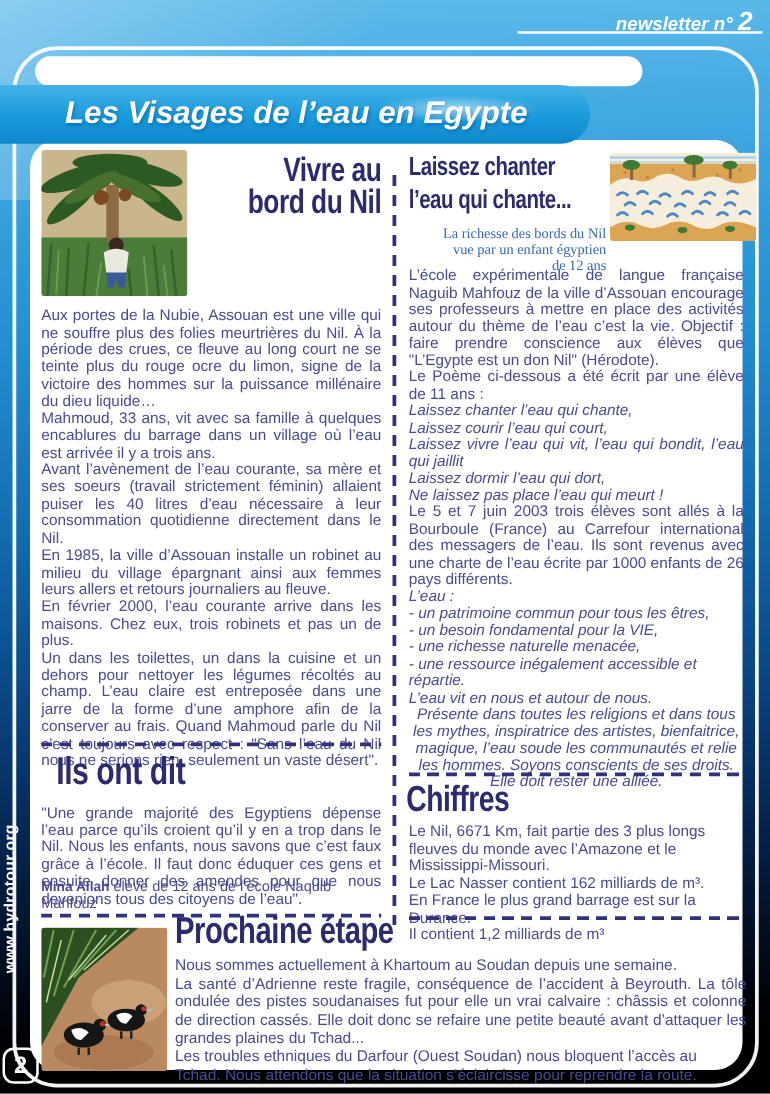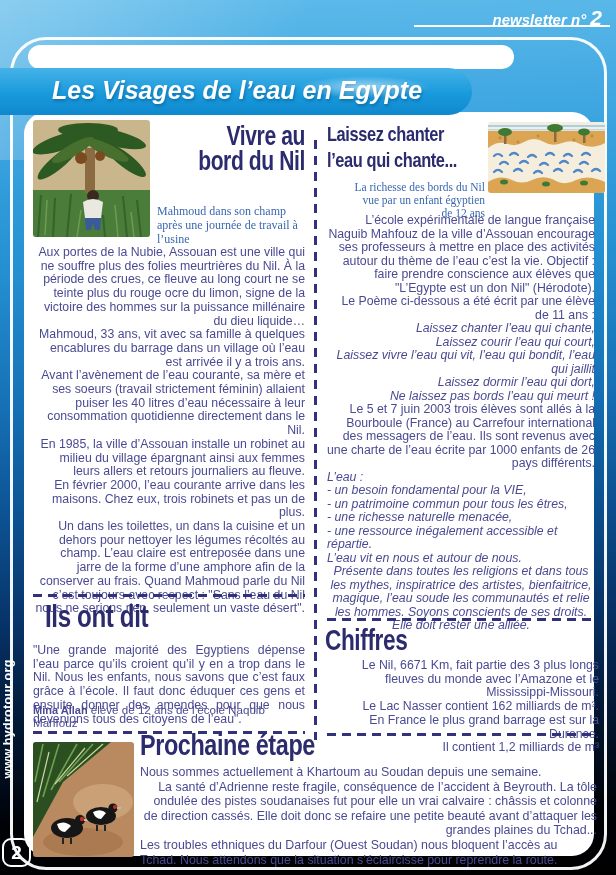--- a/index.html
+++ b/index.html
@@ -37,21 +37,21 @@
   
   .vtext{position:absolute;left:-57px;top:712px;width:130px;text-align:center;
     transform:rotate(-90deg);color:#fff;font-weight:bold;font-size:12.5px;letter-spacing:.3px;}
   .badge2{position:absolute;left:2px;top:838px;width:25px;height:25px;border:2px solid #fff;
     border-radius:9px;color:#fff;font-weight:bold;font-size:19px;text-align:center;line-height:25px;}
   
   .hd{color:#2b2b6e;font-weight:bold;letter-spacing:-.5px;line-height:1.05;}
   .cond{transform:scaleX(.78);transform-origin:0 50%;}
   .cond-r{transform:scaleX(.78);transform-origin:100% 50%;}
   .body-txt{color:#4a4a93;font-size:12.3px;line-height:13.7px;text-align:justify;}
-  .body-txt p{margin:0;text-align:right;}
+  .body-txt p{margin:0;}
   .serif-cap{font-family:"Liberation Serif",serif;color:#3a68b0;font-size:12px;line-height:14px;}
   .it{font-style:italic;}
   .dash{position:absolute;height:3px;
     background:repeating-linear-gradient(90deg,#32327a 0 9px,transparent 9px 15px);}
   .vdash{position:absolute;left:314px;top:140px;width:3px;height:600px;
     background:repeating-linear-gradient(180deg,#32327a 0 9px,transparent 9px 16px);}
   
   .ph{position:absolute;border-radius:3px;overflow:hidden;}
   
   .photo1{left:33px;top:120px;width:117px;height:117px;}
@@ -127,21 +127,20 @@
         <ellipse cx="74" cy="30" rx="24" ry="6" transform="rotate(26 74 30)"></ellipse>
       </g>
       <circle cx="48" cy="38" r="6" fill="#7a4a20"></circle>
       <circle cx="67" cy="36" r="5" fill="#7a4a20"></circle>
       <circle cx="60" cy="76" r="6" fill="#3a2a1e"></circle>
       <path d="M50 82 q10 -6 20 0 l-2 16 q-8 4 -16 0 Z" fill="#e9e9e2"></path>
       <path d="M52 98 l16 0 l-1 12 l-5 0 l-2 -7 l-2 7 l-5 0 Z" fill="#3a5a9a"></path>
     </svg>
   </div>
   <div class="title1 hd"><span class="cond-r" style="display:inline-block">Vivre au bord du Nil</span></div>
-  <div class="caption1 serif-cap">Mahmoud dans son champ après une journée de travail à l’usine</div>
 
   <div class="body1 body-txt">
     <p>Aux portes de la Nubie, Assouan est une ville qui ne souffre plus des folies meurtrières du Nil. À la période des crues, ce fleuve au long court ne se teinte plus du rouge ocre du limon, signe de la victoire des hommes sur la puissance millénaire du dieu liquide…</p>
     <p>Mahmoud, 33 ans, vit avec sa famille à quelques encablures du barrage dans un village où l’eau est arrivée il y a trois ans.</p>
     <p>Avant l’avènement de l’eau courante, sa mère et ses soeurs (travail strictement féminin) allaient puiser les 40 litres d’eau nécessaire à leur consommation quotidienne directement dans le Nil.</p>
     <p>En 1985, la ville d’Assouan installe un robinet au milieu du village épargnant ainsi aux femmes leurs allers et retours journaliers au fleuve.</p>
     <p>En février 2000, l’eau courante arrive dans les maisons. Chez eux, trois robinets et pas un de plus.</p>
     <p>Un dans les toilettes, un dans la cuisine et un dehors pour nettoyer les légumes récoltés au champ. L’eau claire est entreposée dans une jarre de la forme d’une amphore afin de la conserver au frais. Quand Mahmoud parle du Nil c’est toujours avec respect : "Sans l’eau du Nil nous ne serions rien, seulement un vaste désert".</p>
   </div>
 
@@ -188,25 +187,25 @@
   </div>
   <div class="caption2 serif-cap">La richesse des bords du Nil vue par un enfant égyptien de 12 ans</div>
 
   <div class="body2 body-txt">
     <p>L’école expérimentale de langue française Naguib Mahfouz de la ville d’Assouan encourage ses professeurs à mettre en place des activités autour du thème de l’eau c’est la vie. Objectif : faire prendre conscience aux élèves que "L’Egypte est un don Nil" (Hérodote).</p>
     <p>Le Poème ci-dessous a été écrit par une élève de 11 ans :</p>
     <p class="it">Laissez chanter l’eau qui chante,</p>
     <p class="it">Laissez courir l’eau qui court,</p>
     <p class="it">Laissez vivre l’eau qui vit, l’eau qui bondit, l’eau qui jaillit</p>
     <p class="it">Laissez dormir l’eau qui dort,</p>
-    <p class="it">Ne laissez pas bords l’eau qui meurt !</p>
+    <p class="it">Ne laissez pas place l’eau qui meurt !</p>
     <p>Le 5 et 7 juin 2003 trois élèves sont allés à la Bourboule (France) au Carrefour international des messagers de l’eau. Ils sont revenus avec une charte de l’eau écrite par 1000 enfants de 26 pays différents.</p>
     <p class="it" style="text-align:left">L’eau :</p>
+    <p class="it" style="text-align:left">- un patrimoine commun pour tous les êtres,</p>
     <p class="it" style="text-align:left">- un besoin fondamental pour la VIE,</p>
-    <p class="it" style="text-align:left">- un patrimoine commun pour tous les êtres,</p>
     <p class="it" style="text-align:left">- une richesse naturelle menacée,</p>
     <p class="it" style="text-align:left">- une ressource inégalement accessible et répartie.</p>
     <p class="it" style="text-align:left">L’eau vit en nous et autour de nous.</p>
     <p class="it" style="text-align:center">Présente dans toutes les religions et dans tous les mythes, inspiratrice des artistes, bienfaitrice, magique, l’eau soude les communautés et relie les hommes. Soyons conscients de ses droits. Elle doit rester une alliée.</p>
   </div>
 
   <div class="dash sepR1"></div>
   <div class="h-chiffres hd"><span class="cond" style="display:inline-block">Chiffres</span></div>
   <div class="body3 body-txt">
     <p>Le Nil, 6671 Km, fait partie des 3 plus longs fleuves du monde avec l’Amazone et le Mississippi-Missouri.</p>

